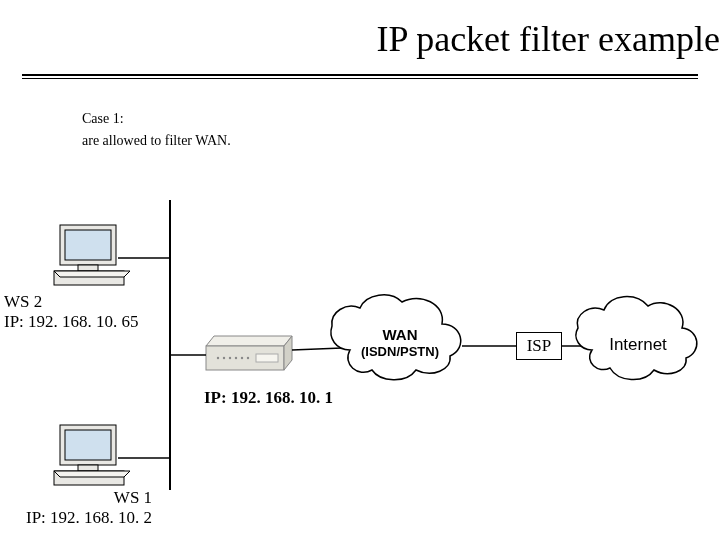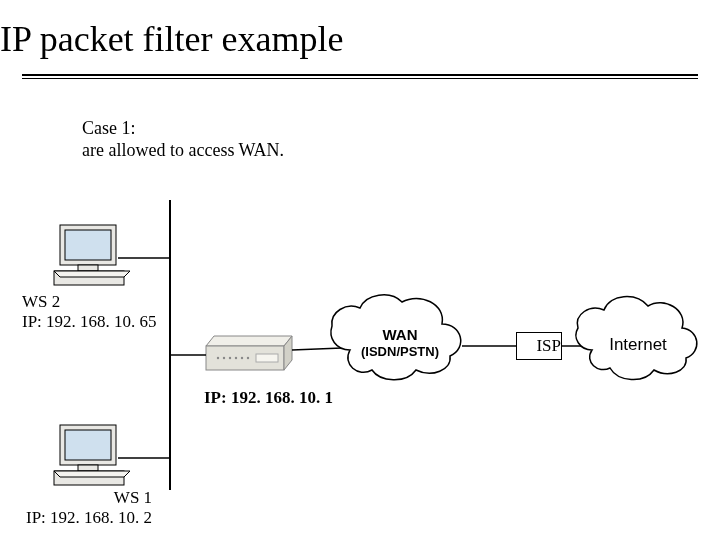--- a/index.html
+++ b/index.html
@@ -11,84 +11,84 @@
     font-family: "Times New Roman", Times, serif;
     color: #000;
     position: relative;
     overflow: hidden;
   }
   .title {
     position: absolute;
     top: 18px;
     left: 0;
     width: 720px;
-    text-align: left;
+    text-align: right;
     font-size: 36px;
   }
   .hr1 {
     position: absolute;
     top: 74px;
     left: 22px;
     width: 676px;
     height: 0;
     border-top: 2px solid #000;
   }
   .hr2 {
     position: absolute;
     top: 78px;
     left: 22px;
     width: 676px;
     height: 0;
     border-top: 1px solid #000;
   }
   .case {
     position: absolute;
-    top: 117px;
+    top: 108px;
     left: 82px;
     width: 560px;
-    font-size: 18px;
+    font-size: 14px;
     line-height: 22px;
   }
   .label {
     position: absolute;
     font-size: 17px;
     line-height: 20px;
     white-space: pre;
   }
-  .ws2-label { top: 292px; left: 22px; }
+  .ws2-label { top: 292px; left: 4px; }
   .router-label { top: 388px; left: 204px; font-weight: bold; }
   .ws1-label { top: 488px; left: 26px; text-align: right; }
   .isp-box {
     position: absolute;
     top: 332px;
     left: 516px;
     width: 44px;
     height: 26px;
     border: 1.5px solid #000;
-    text-align: right;
+    text-align: center;
     font-size: 17px;
     line-height: 26px;
     background: #fff;
   }
   svg.net {
     position: absolute;
     top: 0;
     left: 0;
   }
 </style>
 </head>
 <body>
 
 <div class="title">IP packet filter example</div>
 <div class="hr1"></div>
 <div class="hr2"></div>
 
 <div class="case">
   <div>Case 1:</div>
-  <div> are allowed  to access WAN.</div>
+  <div> are allowed  to filter WAN.</div>
 </div>
 
 <svg class="net" width="720" height="540">
 
   <line x1="170" y1="200" x2="170" y2="490" stroke="#000" stroke-width="2"></line>
 
   <g transform="translate(60,225)">
     <rect x="0" y="0" width="56" height="40" fill="#e9e8e4" stroke="#000"></rect>
     <rect x="5" y="5" width="46" height="30" fill="#cfe0ee" stroke="#000"></rect>
     <rect x="18" y="40" width="20" height="6" fill="#e9e8e4" stroke="#000"></rect>

